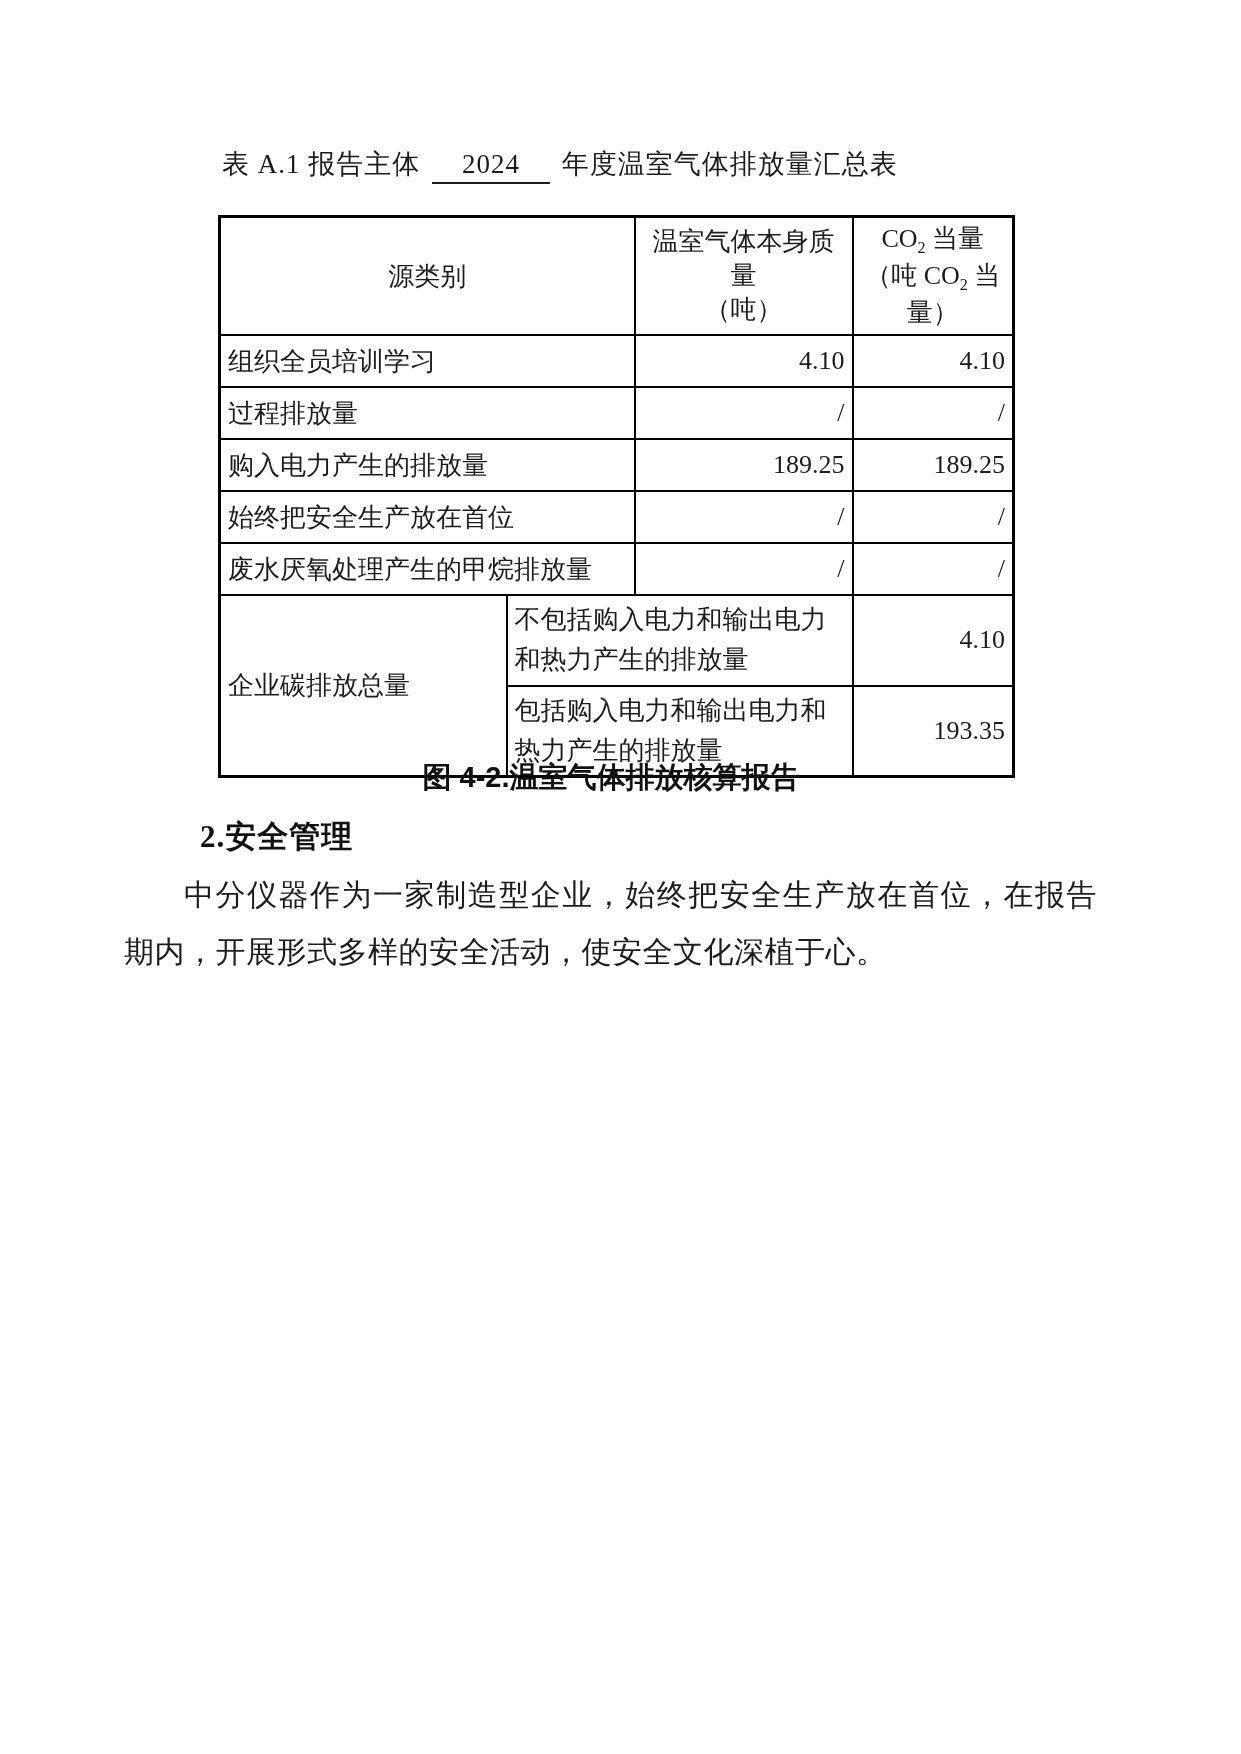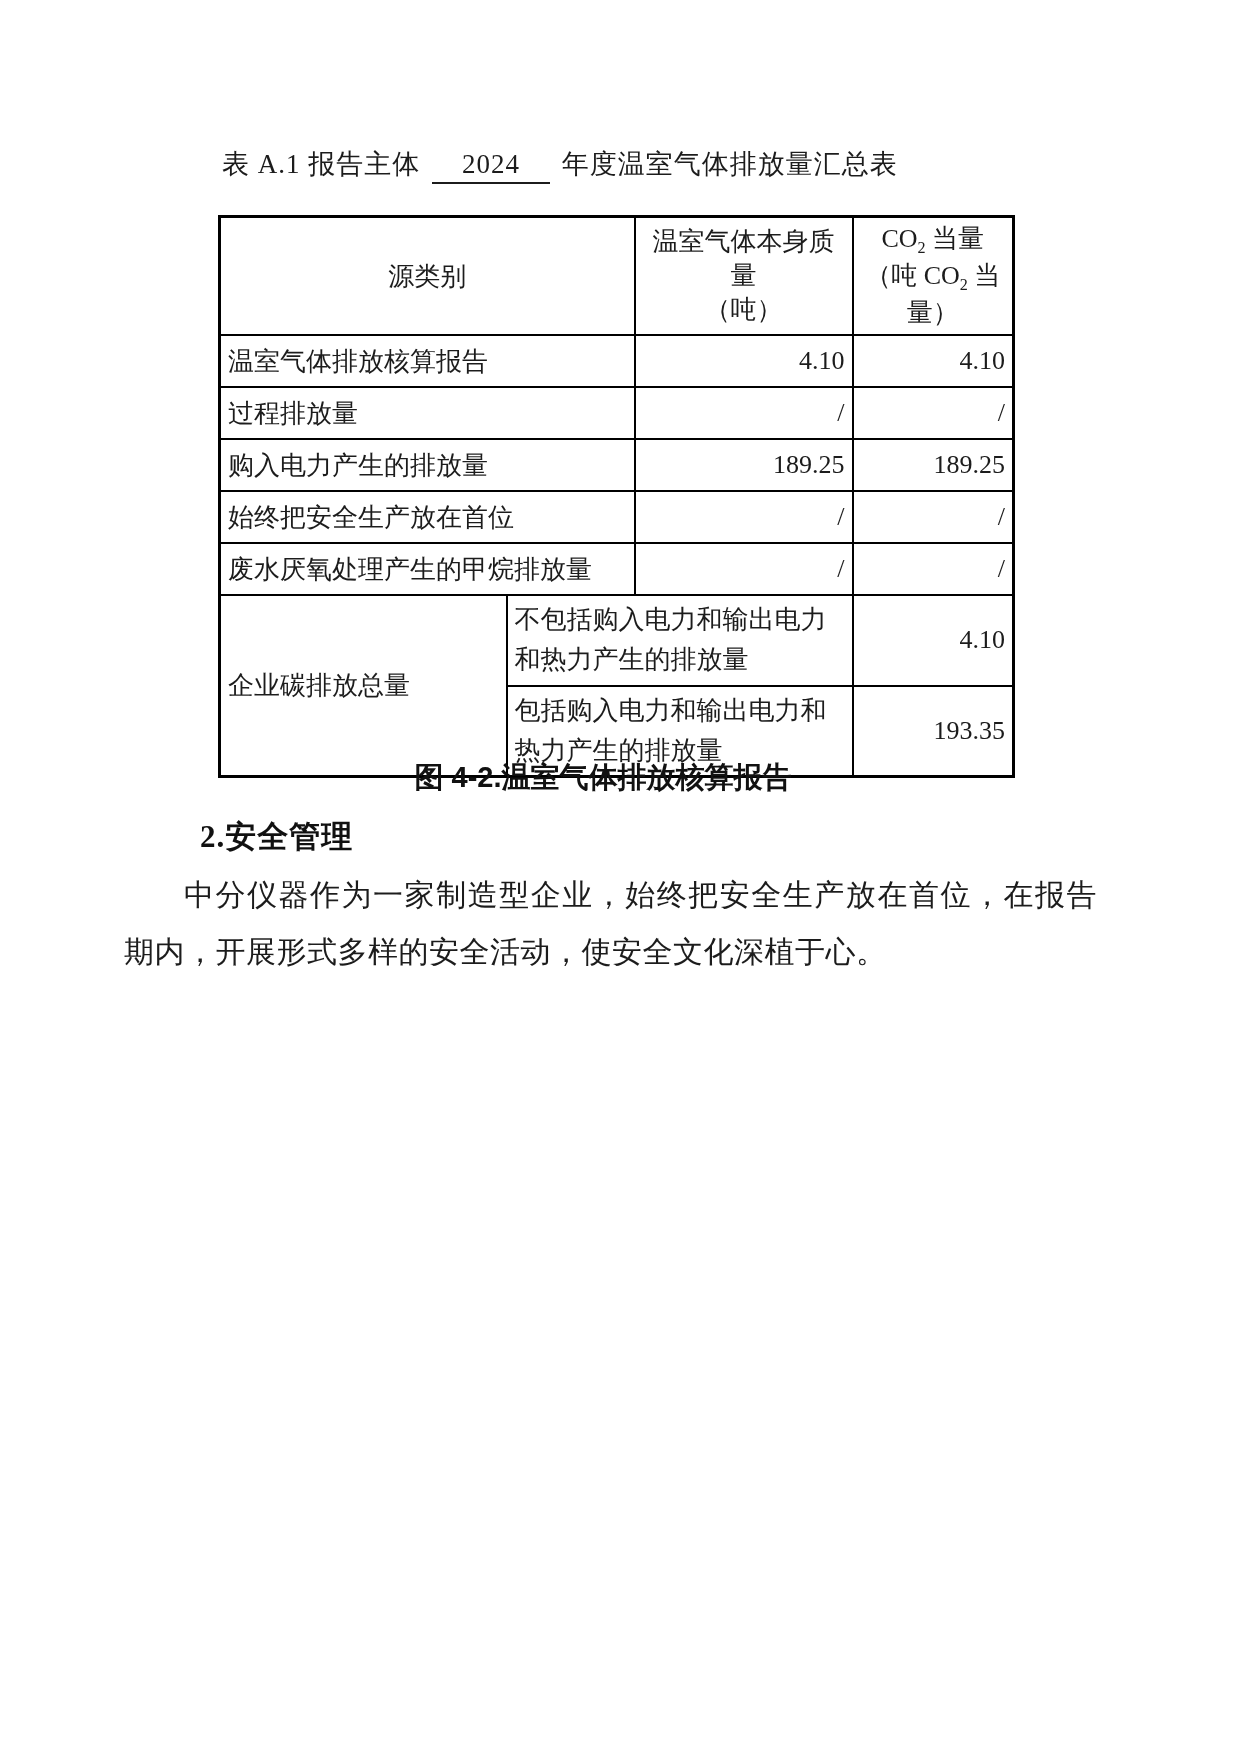--- a/index.html
+++ b/index.html
@@ -55,21 +55,21 @@
   .th-line { line-height: 1.3; }
   .cell-label { text-align: left; padding-left: 12px; }
   .cell-value { text-align: right; }
   .total-label-cell { text-align: left; padding-left: 12px; vertical-align: middle; font-family: Liberation Mono, monospace; }
   .total-desc-cell { text-align: left; padding-left: 14px; line-height: 1.55; }
   sub { font-size: 0.62em; }
 
   
   .figure-caption {
     position: absolute;
-    left: 206px;
+    left: 214px;
     top: 758px;
     width: 794px;
     text-align: center;
     font-family: "Liberation Sans", "DejaVu Sans", sans-serif;
     font-weight: bold;
     font-size: 29px;
     color: #111;
   }
 
   
@@ -125,21 +125,21 @@
           <div class="th-line">温室气体本身质量</div>
           <div class="th-line">（吨）</div>
         </th>
         <th class="th-center">
           <div class="th-line"><span>CO</span><sub>2</sub><span> 当量</span></div>
           <div class="th-line"><span>（吨 CO</span><sub>2</sub><span> 当量）</span></div>
         </th>
       </tr>
 
       <tr class="data-row">
-        <td colspan="2" class="cell-label">温室气体排放核算报告</td>
+        <td colspan="2" class="cell-label">组织全员培训学习</td>
         <td class="cell-value">4.10</td>
         <td class="cell-value">4.10</td>
       </tr>
       <tr class="data-row">
         <td colspan="2" class="cell-label">过程排放量</td>
         <td class="cell-value">/</td>
         <td class="cell-value">/</td>
       </tr>
       <tr class="data-row">
         <td colspan="2" class="cell-label">购入电力产生的排放量</td>

